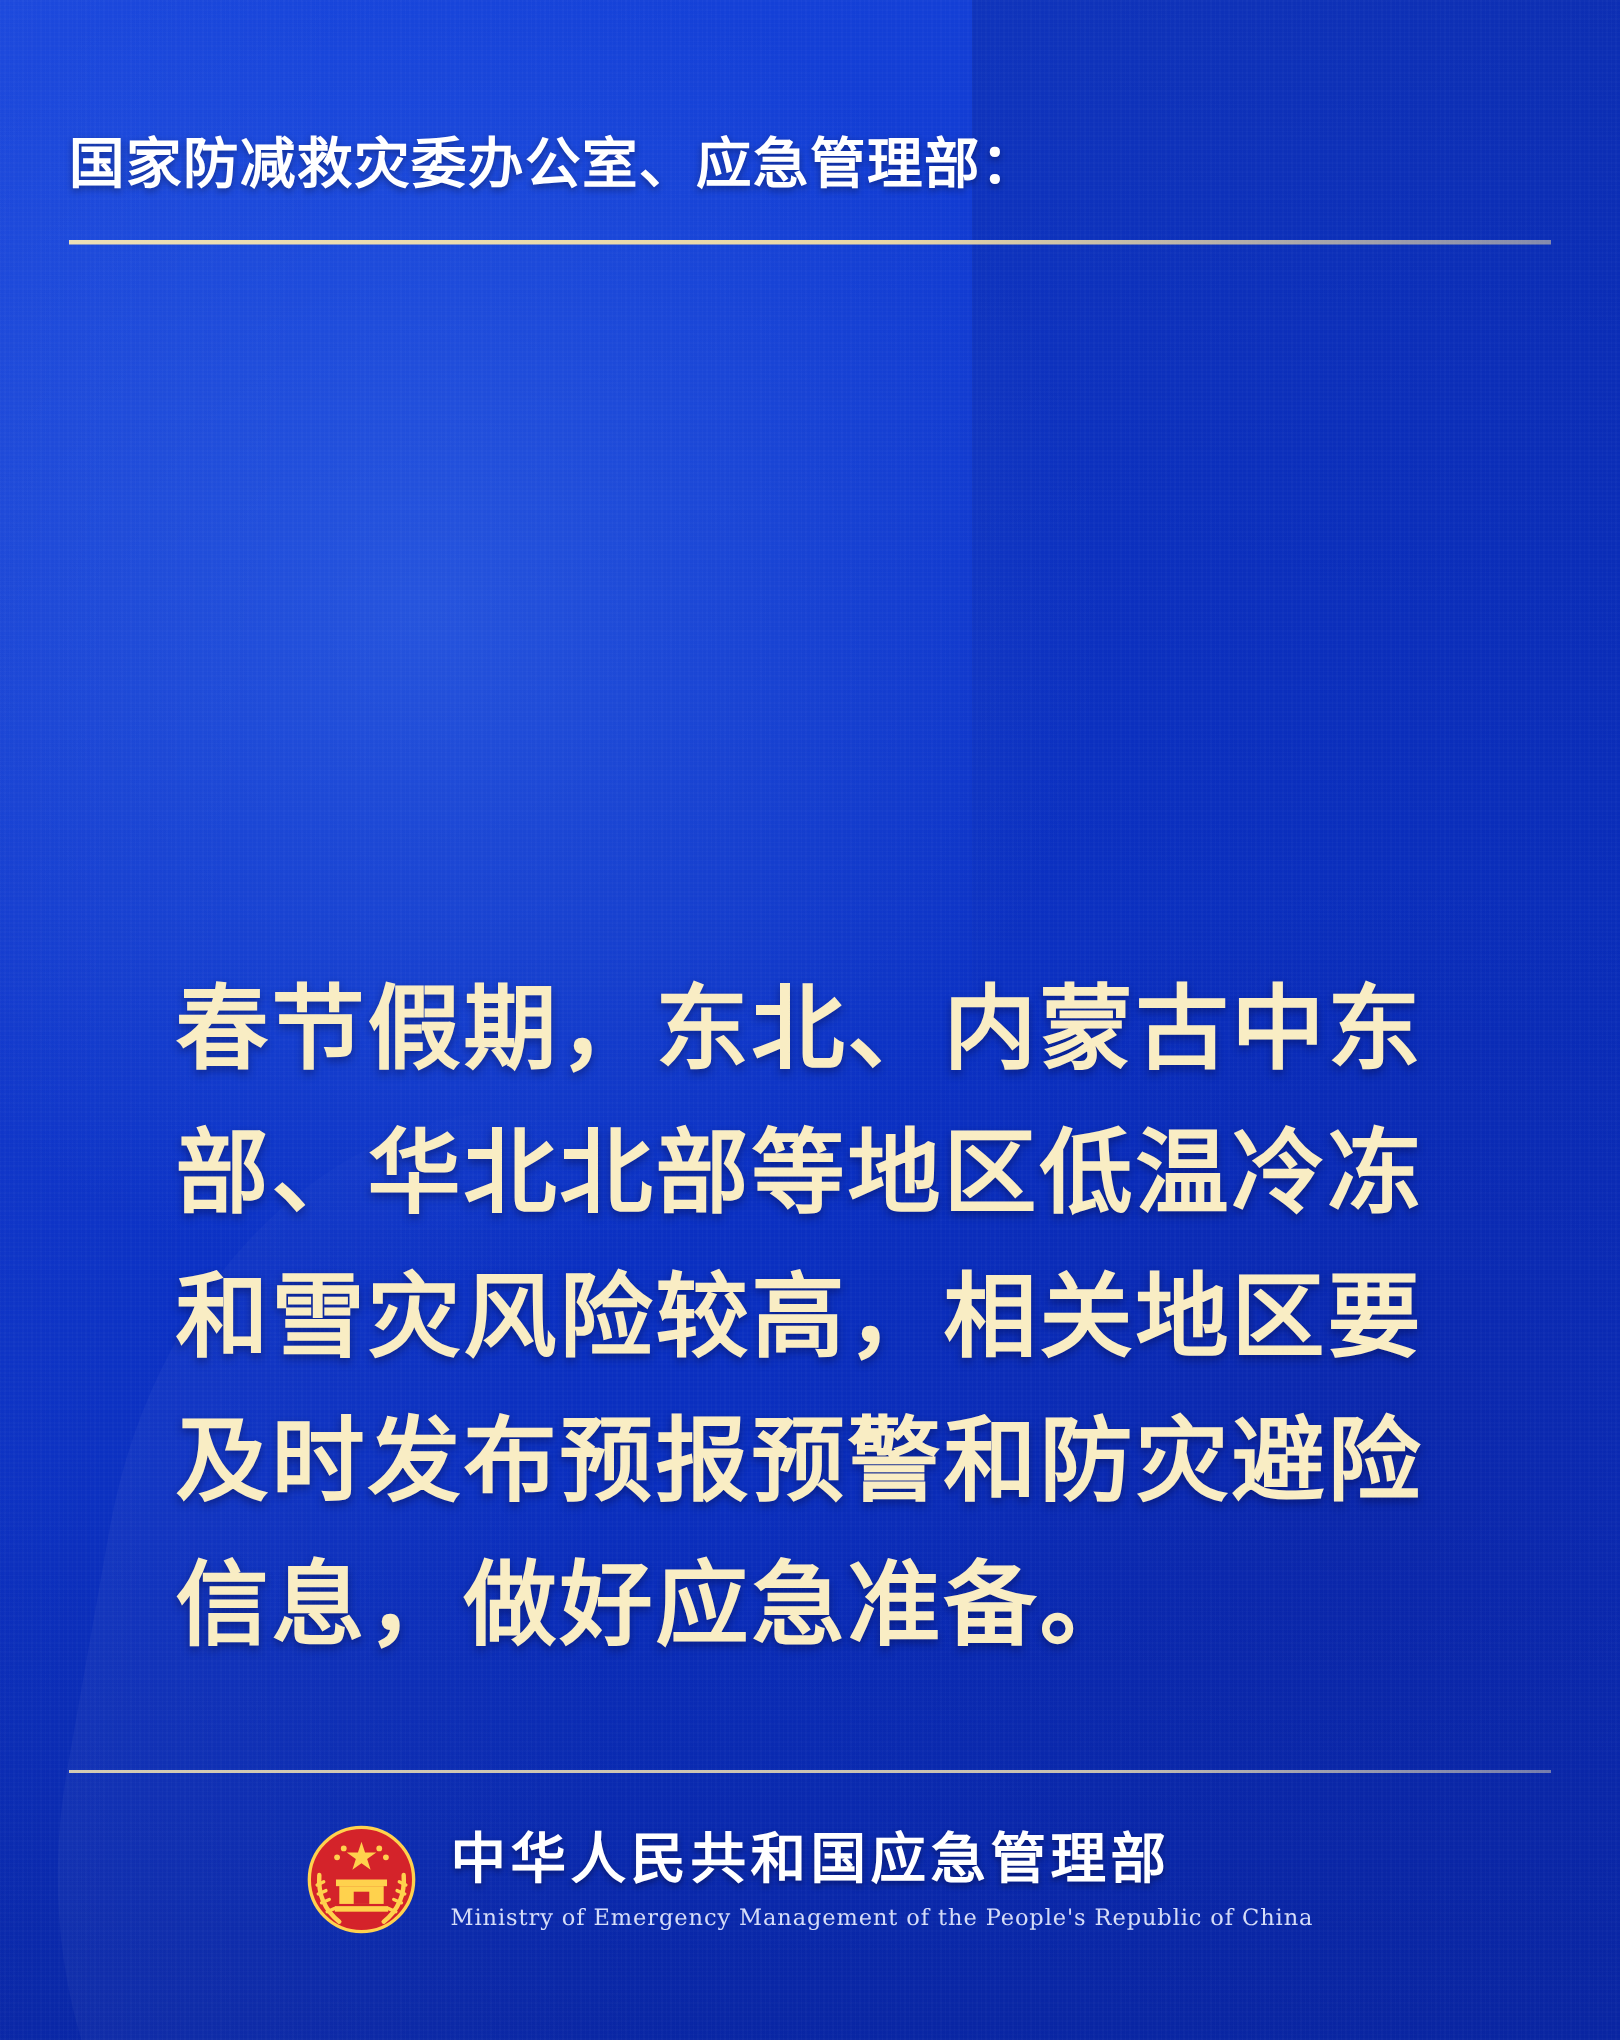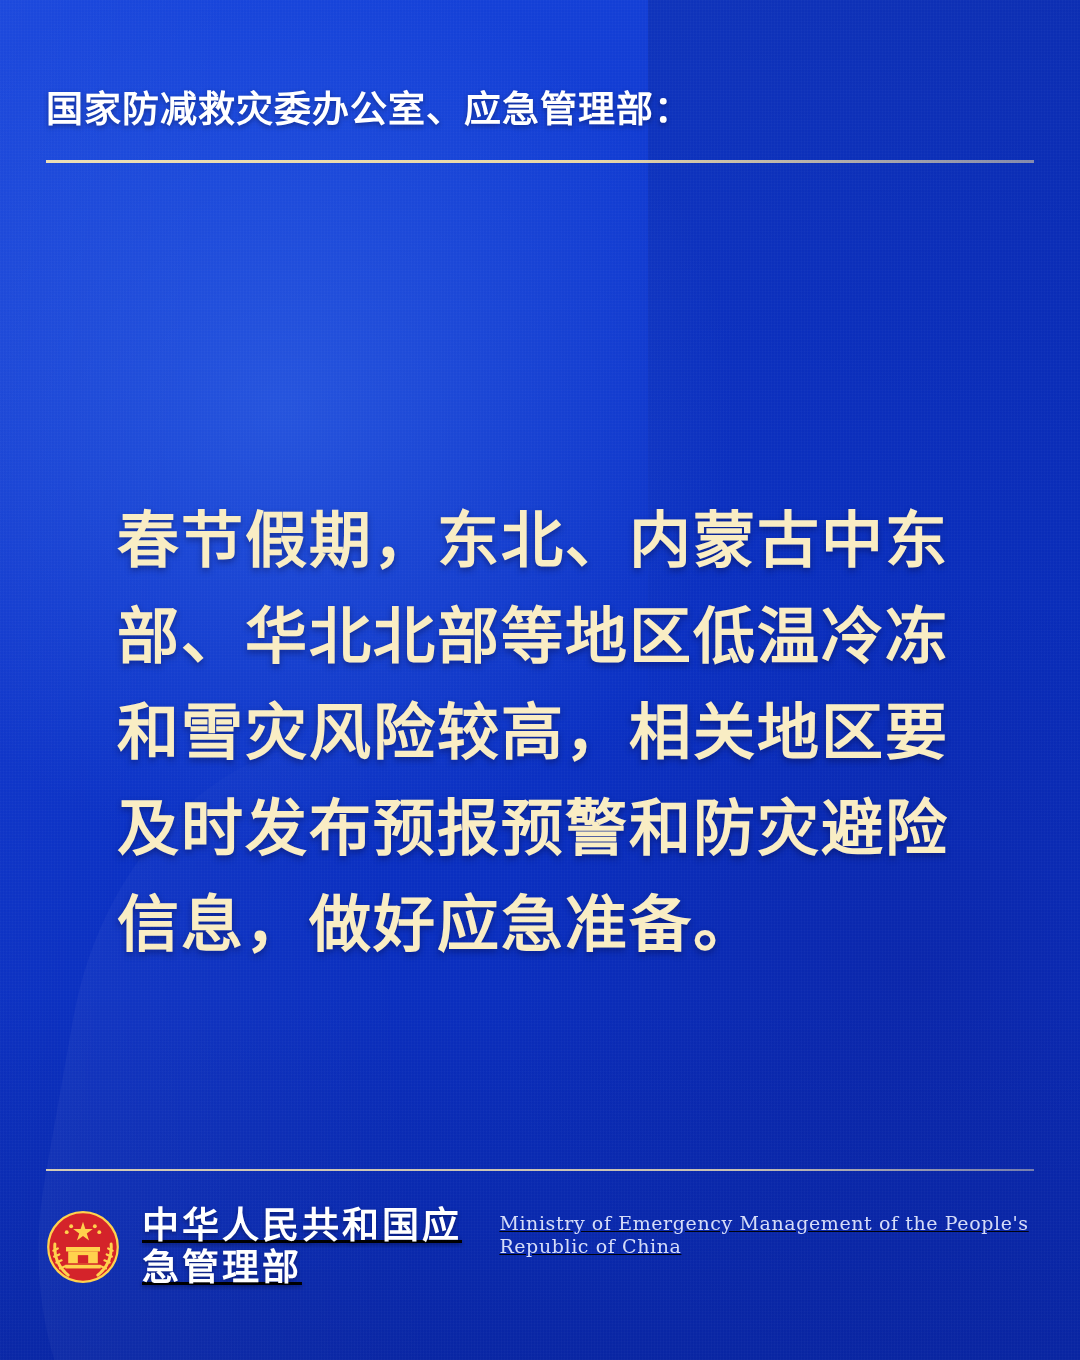--- a/index.html
+++ b/index.html
@@ -102,21 +102,21 @@
     height: 3px;
     width: 100%;
     background: linear-gradient(90deg, #f6e6b4 0%, #f3dfa5 55%, rgba(243,223,165,0.55) 100%);
     opacity: 0.95;
   }
 
   
   .main {
     flex: 1 1 auto;
     display: flex;
-    align-items: center;
+    align-items: flex-end;
     justify-content: center;
   }
   .statement {
     margin-top: 196px;
     width: 846px;
     color: #f9edc4;
     font-family: "DejaVu Serif", "Liberation Serif", serif;
     font-weight: bold;
     font-size: 62px;
     line-height: 1.55;
@@ -142,37 +142,36 @@
     gap: 22px;
   }
   .emblem {
     width: 74px;
     height: 74px;
     flex: 0 0 auto;
     position: relative;
   }
   .brand-text {
     display: flex;
-    flex-direction: row;
+    flex-direction: column;
     justify-content: center;
-    text-decoration: underline;
   }
   .brand-cn {
     color: #ffffff;
     font-size: 37px;
     font-weight: bold;
     letter-spacing: 3px;
     line-height: 1.15;
     text-shadow: 0 2px 4px rgba(0,0,30,0.4);
   }
   .brand-en {
     margin-top: 7px;
     color: #e7ecff;
     font-family: "DejaVu Serif", "Liberation Serif", serif;
-    font-size: 19px;
+    font-size: 15px;
     letter-spacing: 0.6px;
     line-height: 1.2;
     opacity: 0.92;
   }
 </style>
 </head>
 <body>
 
 <div class="poster">
   <div class="fold fold-a"></div>

